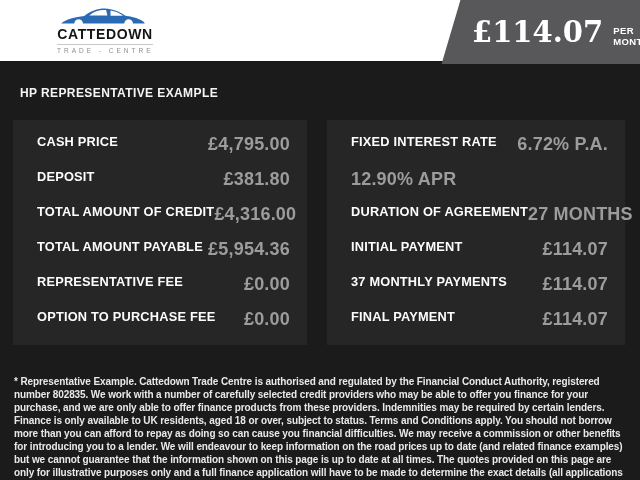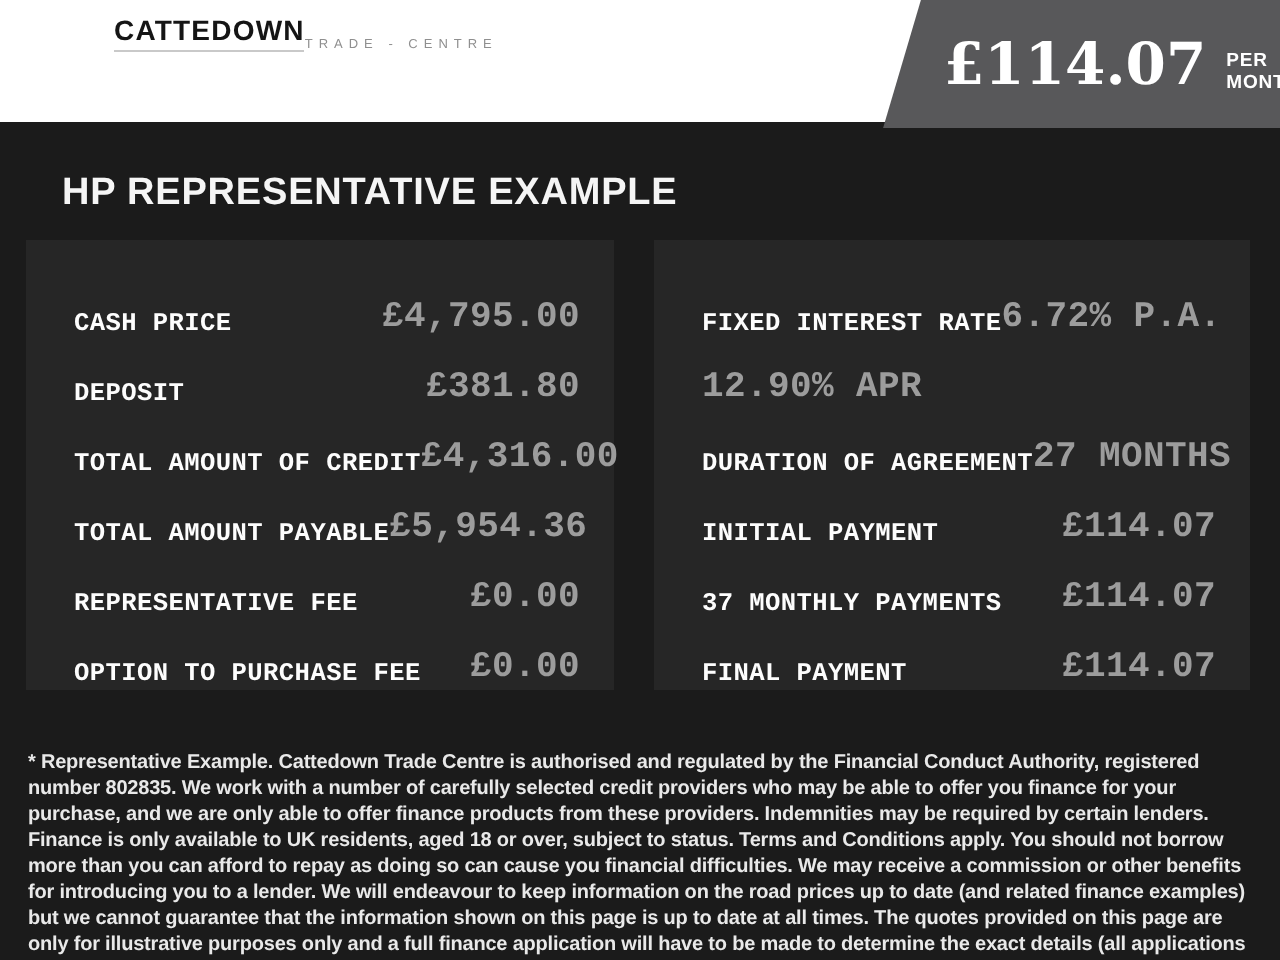--- a/index.html
+++ b/index.html
@@ -12,21 +12,21 @@
   }
   .stage{position:absolute;top:0;left:0;width:640px;height:480px;}
 
   
   .topbar{
     position:absolute;top:0;left:0;width:640px;height:61px;
     background:#ffffff;
   }
   .logo{
     position:absolute;top:6px;left:57px;width:96px;
-    display:flex;flex-direction:row;align-items:flex-end;
+    display:flex;flex-direction:column;align-items:flex-start;
     cursor:pointer;
   }
   .logo svg{display:block;width:92px;height:20px;}
   .logo-name{
     font-size:14px;font-weight:bold;color:#151515;
     letter-spacing:.6px;line-height:15px;margin-top:1px;
     border-bottom:1px solid #c9c9c9;padding-bottom:2px;width:100%;
     text-align:center;
   }
   .logo-tagline{
@@ -47,39 +47,38 @@
     font-size:29px;font-weight:bold;color:#ffffff;
     letter-spacing:0px;line-height:1;
   }
   .price-suffix{
     font-size:9.5px;font-weight:bold;color:#ffffff;
     margin-left:10px;margin-top:8px;letter-spacing:.4px;
   }
 
   
   .section-title{
-    position:absolute;top:86px;left:31px;
-    font-size:19px;font-weight:bold;color:#f5f5f5;
+    position:absolute;top:86px;left:20px;
+    font-size:12px;font-weight:bold;color:#f5f5f5;
     letter-spacing:.4px;
   }
 
   
   .panel{
     position:absolute;top:120px;height:225px;
     background:#262626;
     box-sizing:border-box;
     padding-top:14px;
   }
   .panel-left{left:13px;width:294px;}
   .panel-right{left:327px;width:298px;}
   .frow{
     height:35px;
-    display:flex;align-items:flex-end;justify-content:space-between;
+    display:flex;align-items:flex-start;justify-content:space-between;
     padding:0 17px 0 24px;
-    font-family:Liberation Mono, monospace;
   }
   .frow .flabel{
     font-size:12.8px;font-weight:bold;color:#fdfdfd;
     letter-spacing:.2px;white-space:nowrap;
   }
   .frow .fvalue{
     font-size:18px;font-weight:bold;color:#9c9c9c;
     letter-spacing:.2px;white-space:nowrap;
   }
 

